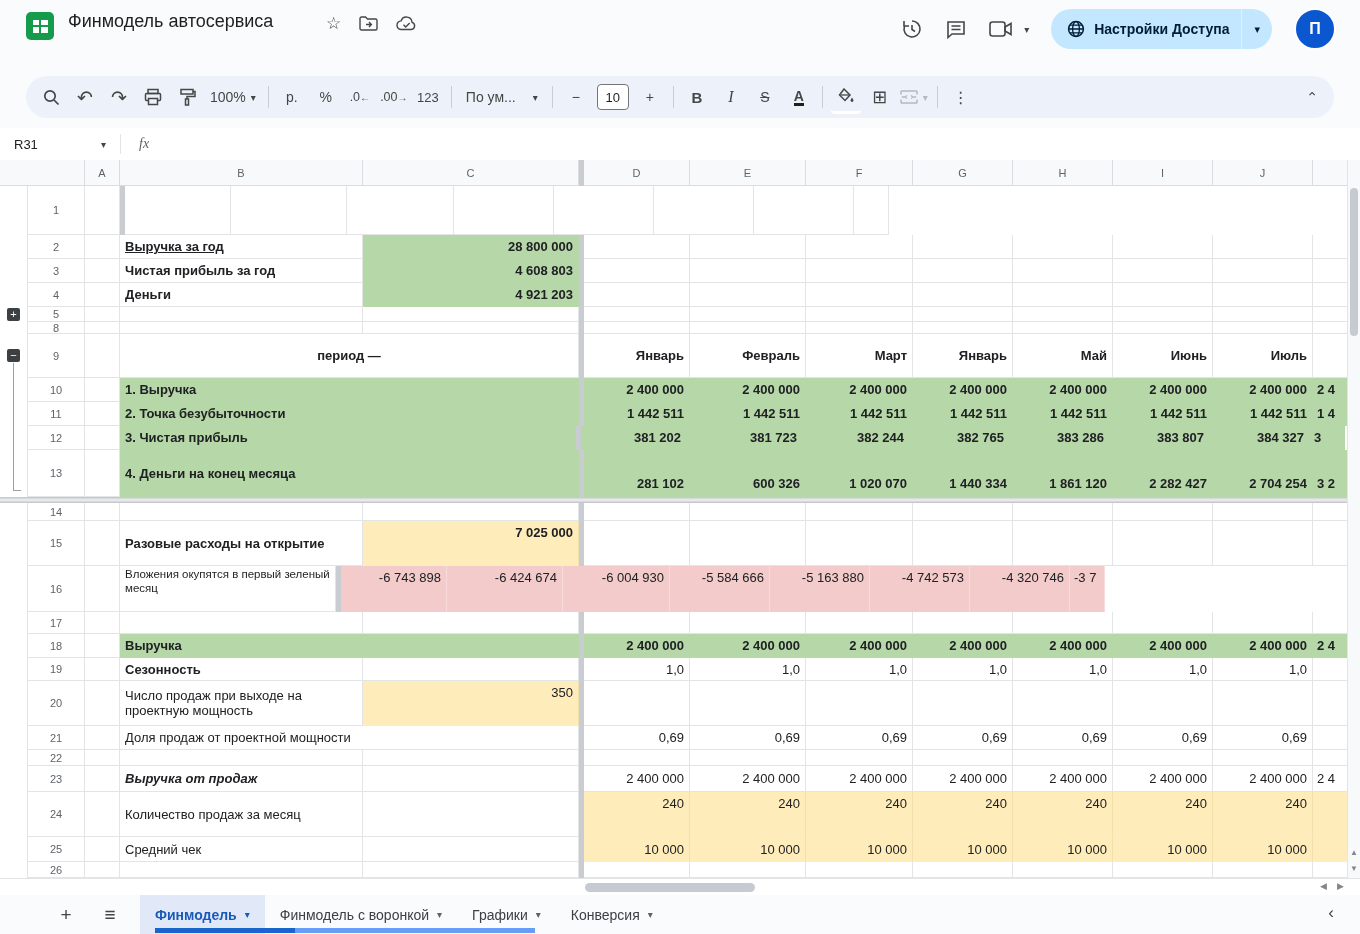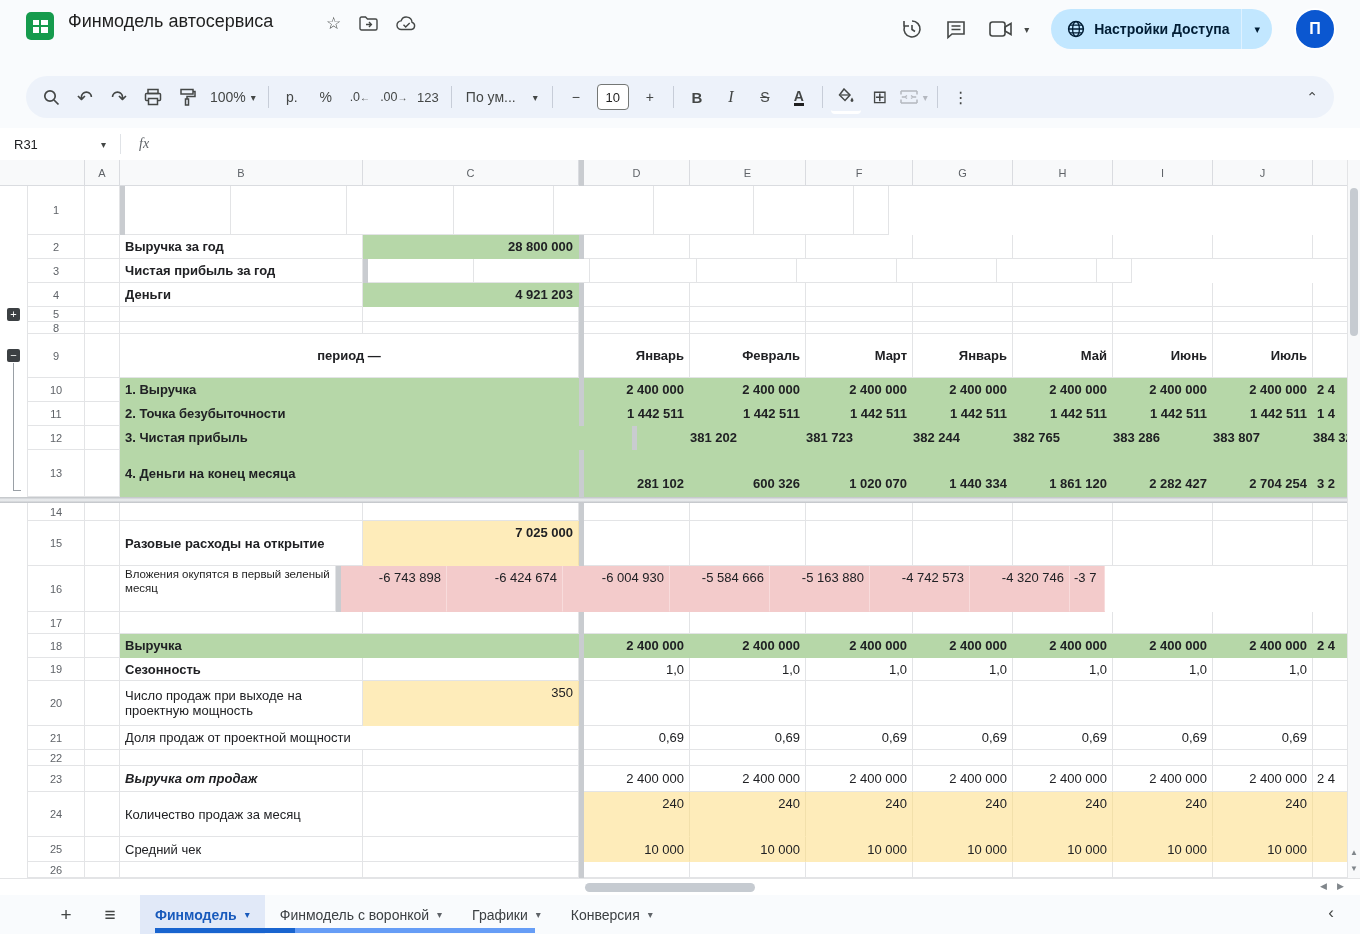--- a/index.html
+++ b/index.html
@@ -273,37 +273,38 @@
         <div class="gc val" style="width: 100px;"></div>
         <div class="gc val" style="width: 100px;"></div>
         <div class="gc val" style="width: 100px;"></div>
         <div class="gc val" style="width: 100px;"></div>
         <div class="gc kcell" style="width: 35px;"></div>
       </div>
       <div class="g-row" style="height: 24px;">
         <div class="gc mcell" style="width: 28px;"></div>
         <div class="gc rn" style="width: 57px;">2</div>
         <div class="gc " style="width: 35px;"></div>
-        <div class="gc lbl b" style="width: 243px;">Выручка за год</div>
+        <div class="gc lbl b" style="width: 243px; text-decoration: underline;">Выручка за год</div>
         <div class="gc val b bg-green" style="width: 216px;">28 800 000</div>
         <div class="gc vdiv" style="width: 5px;"></div>
         <div class="gc val" style="width: 106px;"></div>
         <div class="gc val" style="width: 116px;"></div>
         <div class="gc val" style="width: 107px;"></div>
         <div class="gc val" style="width: 100px;"></div>
         <div class="gc val" style="width: 100px;"></div>
         <div class="gc val" style="width: 100px;"></div>
         <div class="gc val" style="width: 100px;"></div>
         <div class="gc kcell" style="width: 35px;"></div>
       </div>
       <div class="g-row" style="height: 24px;">
         <div class="gc mcell" style="width: 28px;"></div>
         <div class="gc rn" style="width: 57px;">3</div>
         <div class="gc " style="width: 35px;"></div>
         <div class="gc lbl b" style="width: 243px;">Чистая прибыль за год</div>
+        <div class="gc val b bg-green" style="width: 216px;">4 608 803</div>
         <div class="gc vdiv" style="width: 5px;"></div>
         <div class="gc val" style="width: 106px;"></div>
         <div class="gc val" style="width: 116px;"></div>
         <div class="gc val" style="width: 107px;"></div>
         <div class="gc val" style="width: 100px;"></div>
         <div class="gc val" style="width: 100px;"></div>
         <div class="gc val" style="width: 100px;"></div>
         <div class="gc val" style="width: 100px;"></div>
         <div class="gc kcell" style="width: 35px;"></div>
       </div>
@@ -397,21 +398,21 @@
         <div class="gc val b bg-green" style="width: 100px;">1 442 511</div>
         <div class="gc val b bg-green" style="width: 100px;">1 442 511</div>
         <div class="gc val b bg-green" style="width: 100px;">1 442 511</div>
         <div class="gc val b bg-green" style="width: 100px;">1 442 511</div>
         <div class="gc kcell bg-green b" style="width: 35px;">1 4</div>
       </div>
       <div class="g-row" style="height: 24px;">
         <div class="gc mcell" style="width: 28px;"></div>
         <div class="gc rn" style="width: 57px;">12</div>
         <div class="gc " style="width: 35px;"></div>
-        <div class="gc lbl b bg-green" style="width: 512px;">3. Чистая прибыль</div>
+        <div class="gc lbl b bg-green" style="width: 456px;">3. Чистая прибыль</div>
         <div class="gc vdiv" style="width: 5px;"></div>
         <div class="gc val b bg-green" style="width: 106px;">381 202</div>
         <div class="gc val b bg-green" style="width: 116px;">381 723</div>
         <div class="gc val b bg-green" style="width: 107px;">382 244</div>
         <div class="gc val b bg-green" style="width: 100px;">382 765</div>
         <div class="gc val b bg-green" style="width: 100px;">383 286</div>
         <div class="gc val b bg-green" style="width: 100px;">383 807</div>
         <div class="gc val b bg-green" style="width: 100px;">384 327</div>
         <div class="gc kcell bg-green b" style="width: 35px;">3</div>
       </div>

